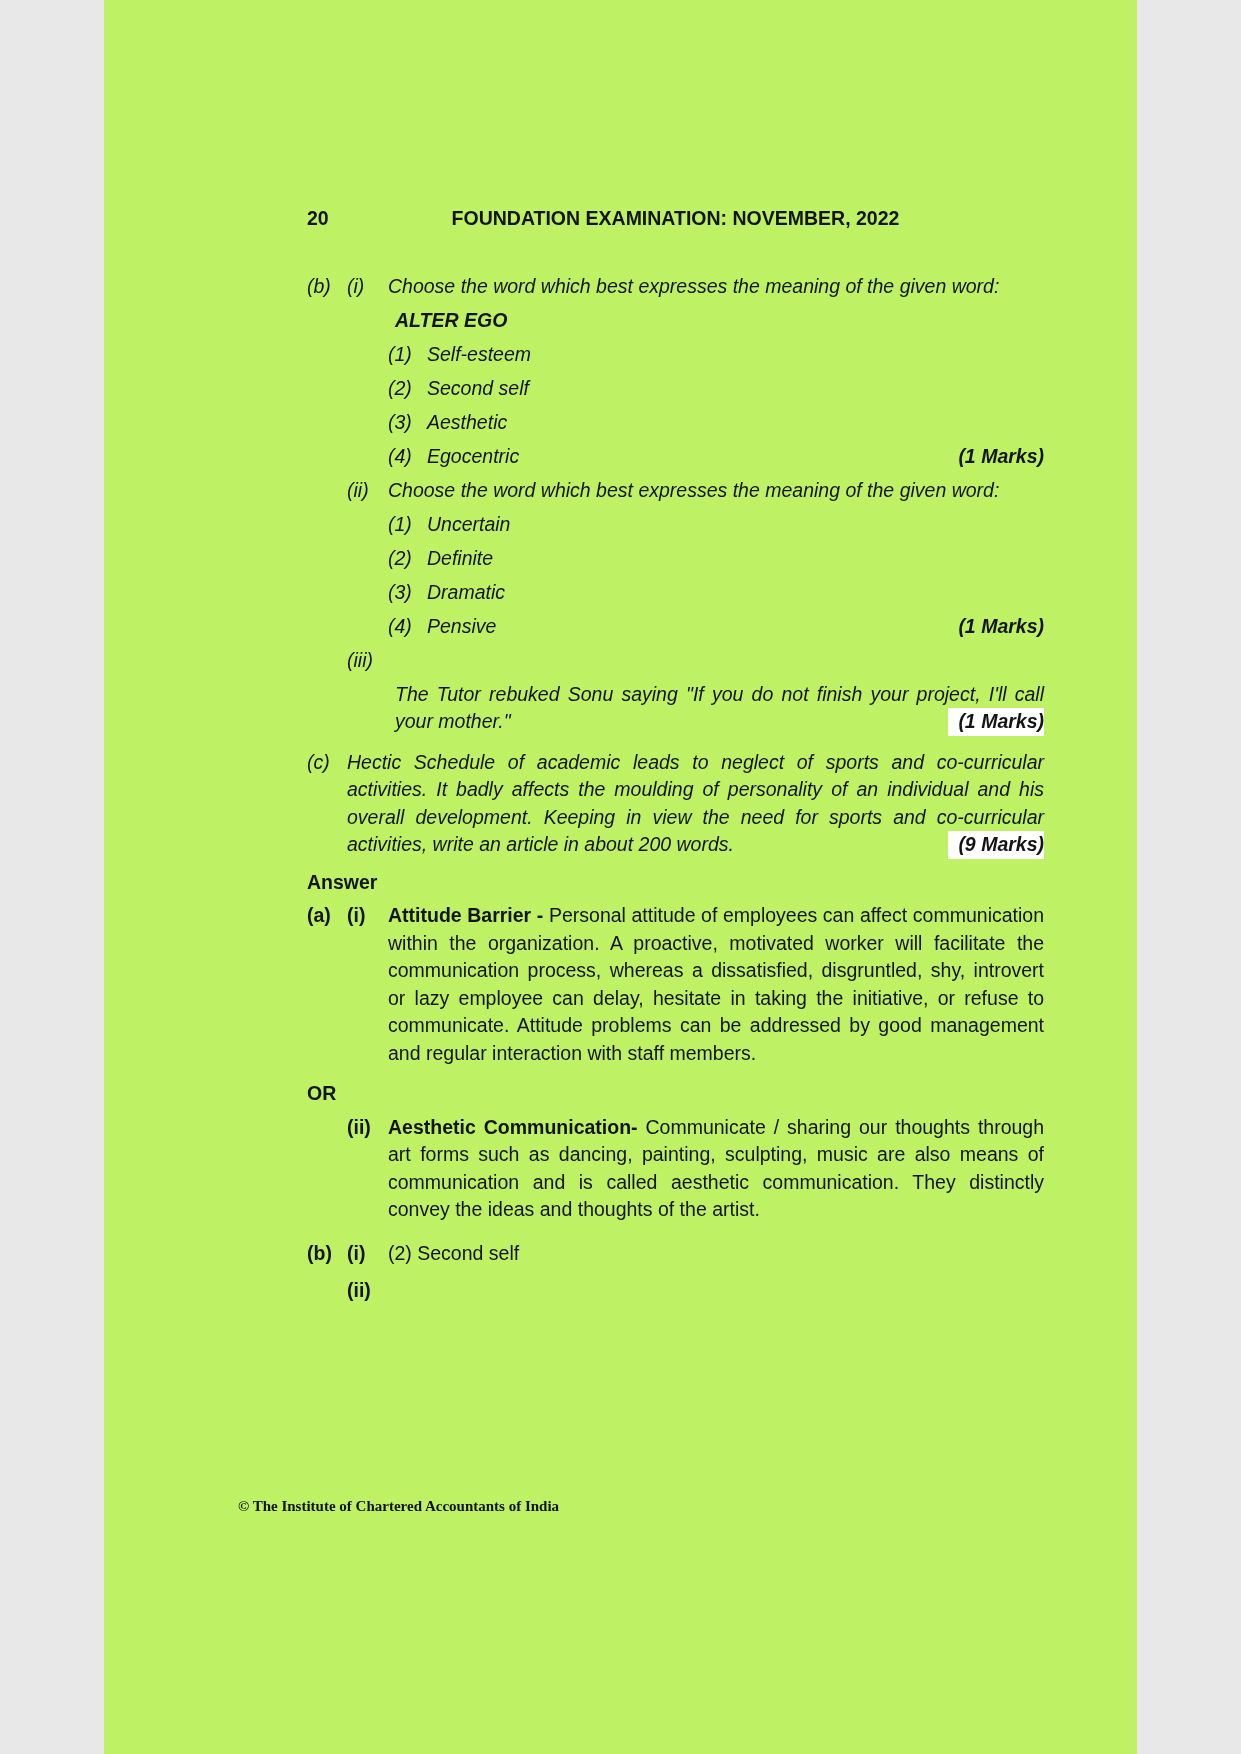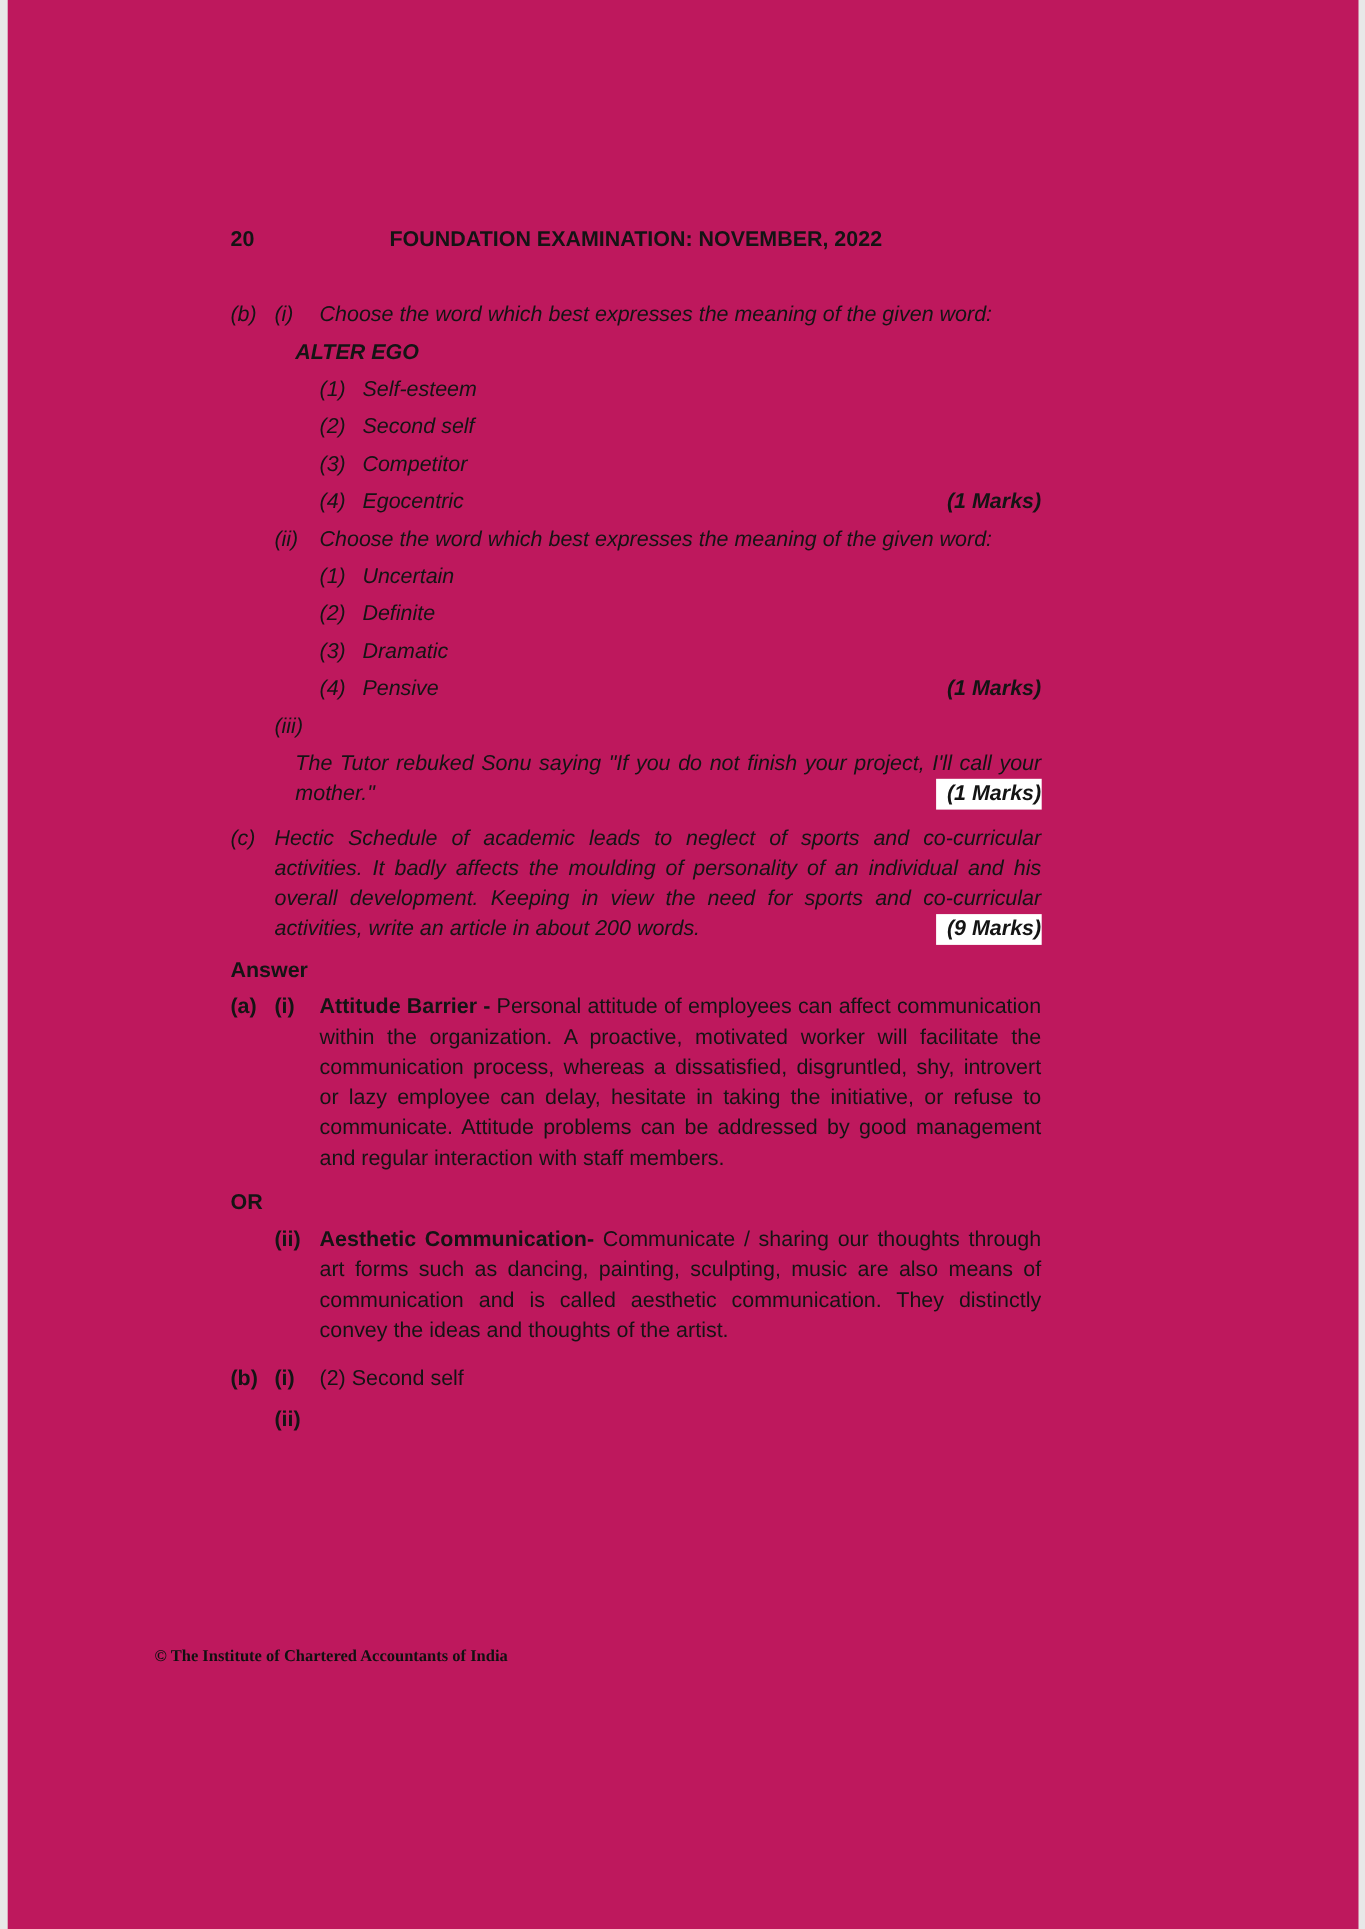--- a/index.html
+++ b/index.html
@@ -1,40 +1,40 @@
 <!DOCTYPE html>
 <html><head>
 <meta charset="utf-8">
 <style>
   * { margin: 0; padding: 0; box-sizing: border-box; }
   html, body { background: #e8e8e8; }
   .page {
     position: relative;
-    width: 1228px;
+    width: 1033px;
     height: 1754px;
     margin: 0 auto;
-    background: #be185d;
+    background: #bef264;
     font-family: "Liberation Sans", "DejaVu Sans", sans-serif;
     color: #141414;
     font-size: 19.5px;
     line-height: 27.5px;
     overflow: hidden;
   }
   .content { position: absolute; left: 203px; top: 205px; width: 737px; }
 
   .page-header { position: relative; margin-bottom: 40px; }
   .page-num { position: absolute; left: 0; top: 0; font-weight: bold; }
   .header-title { text-align: center; font-weight: bold; }
 
   .q-section { font-style: italic; }
   .row { display: flex; align-items: baseline; }
   .c1 { flex: 0 0 40px; }
   .c2 { flex: 0 0 41px; }
   .grow { flex: 1 1 auto; min-width: 0; }
-  .indent2 { margin-left: 59px; }
+  .indent2 { margin-left: 88px; }
   .mb7 { margin-bottom: 6.5px; }
   .bold { font-weight: bold; }
   .marks { font-weight: bold; margin-left: auto; padding-left: 14px; white-space: nowrap; }
   .opt { display: flex; margin-left: 81px; margin-bottom: 6.5px; }
   .opt-num { flex: 0 0 39px; }
   .just { text-align: justify; }
   .rel { position: relative; }
   .marks-abs { position: absolute; right: 0; bottom: 0; font-weight: bold; background: #ffffff; padding-left: 10px; }
 
   .sentence-block { margin-top: 2px; margin-bottom: 13px; }
@@ -77,21 +77,21 @@
       <div class="opt">
         <span class="opt-num">(1)</span>
         <span class="grow">Self-esteem</span>
       </div>
       <div class="opt">
         <span class="opt-num">(2)</span>
         <span class="grow">Second self</span>
       </div>
       <div class="opt">
         <span class="opt-num">(3)</span>
-        <span class="grow">Competitor</span>
+        <span class="grow">Aesthetic</span>
       </div>
       <div class="opt">
         <span class="opt-num">(4)</span>
         <span class="grow">Egocentric</span>
         <span class="marks">(1 Marks)</span>
       </div>
 
       <div class="row mb7">
         <span class="c1"></span>
         <span class="c2">(ii)</span>

